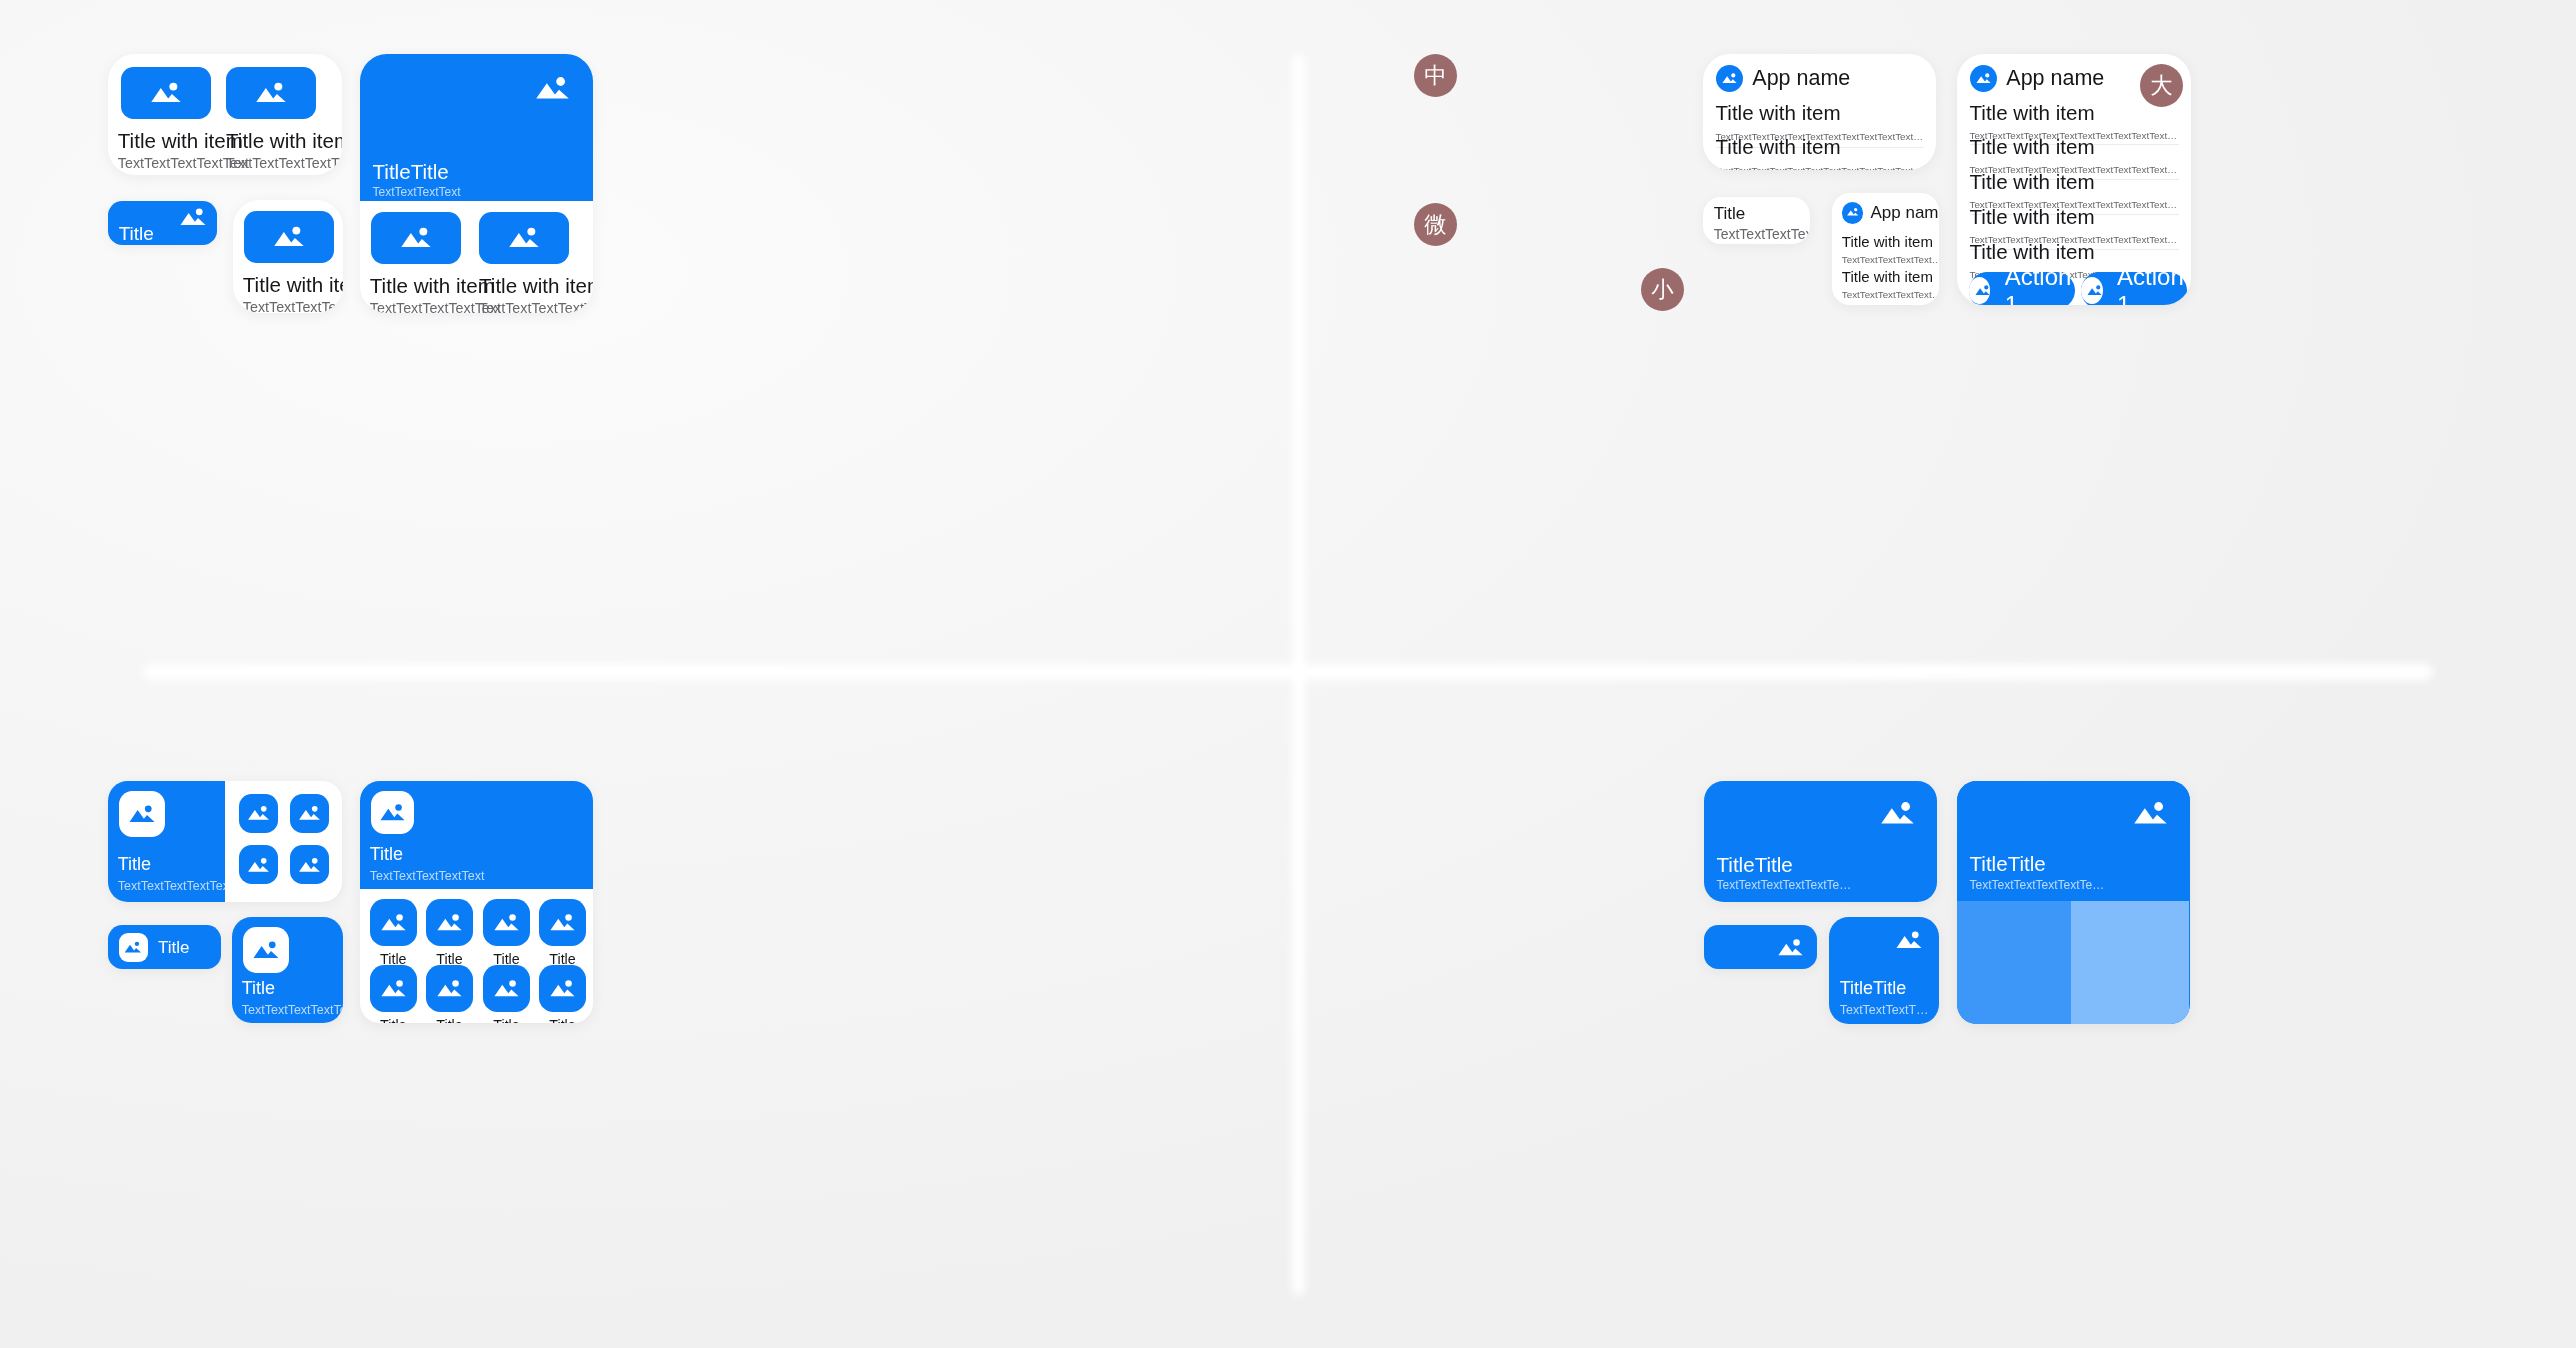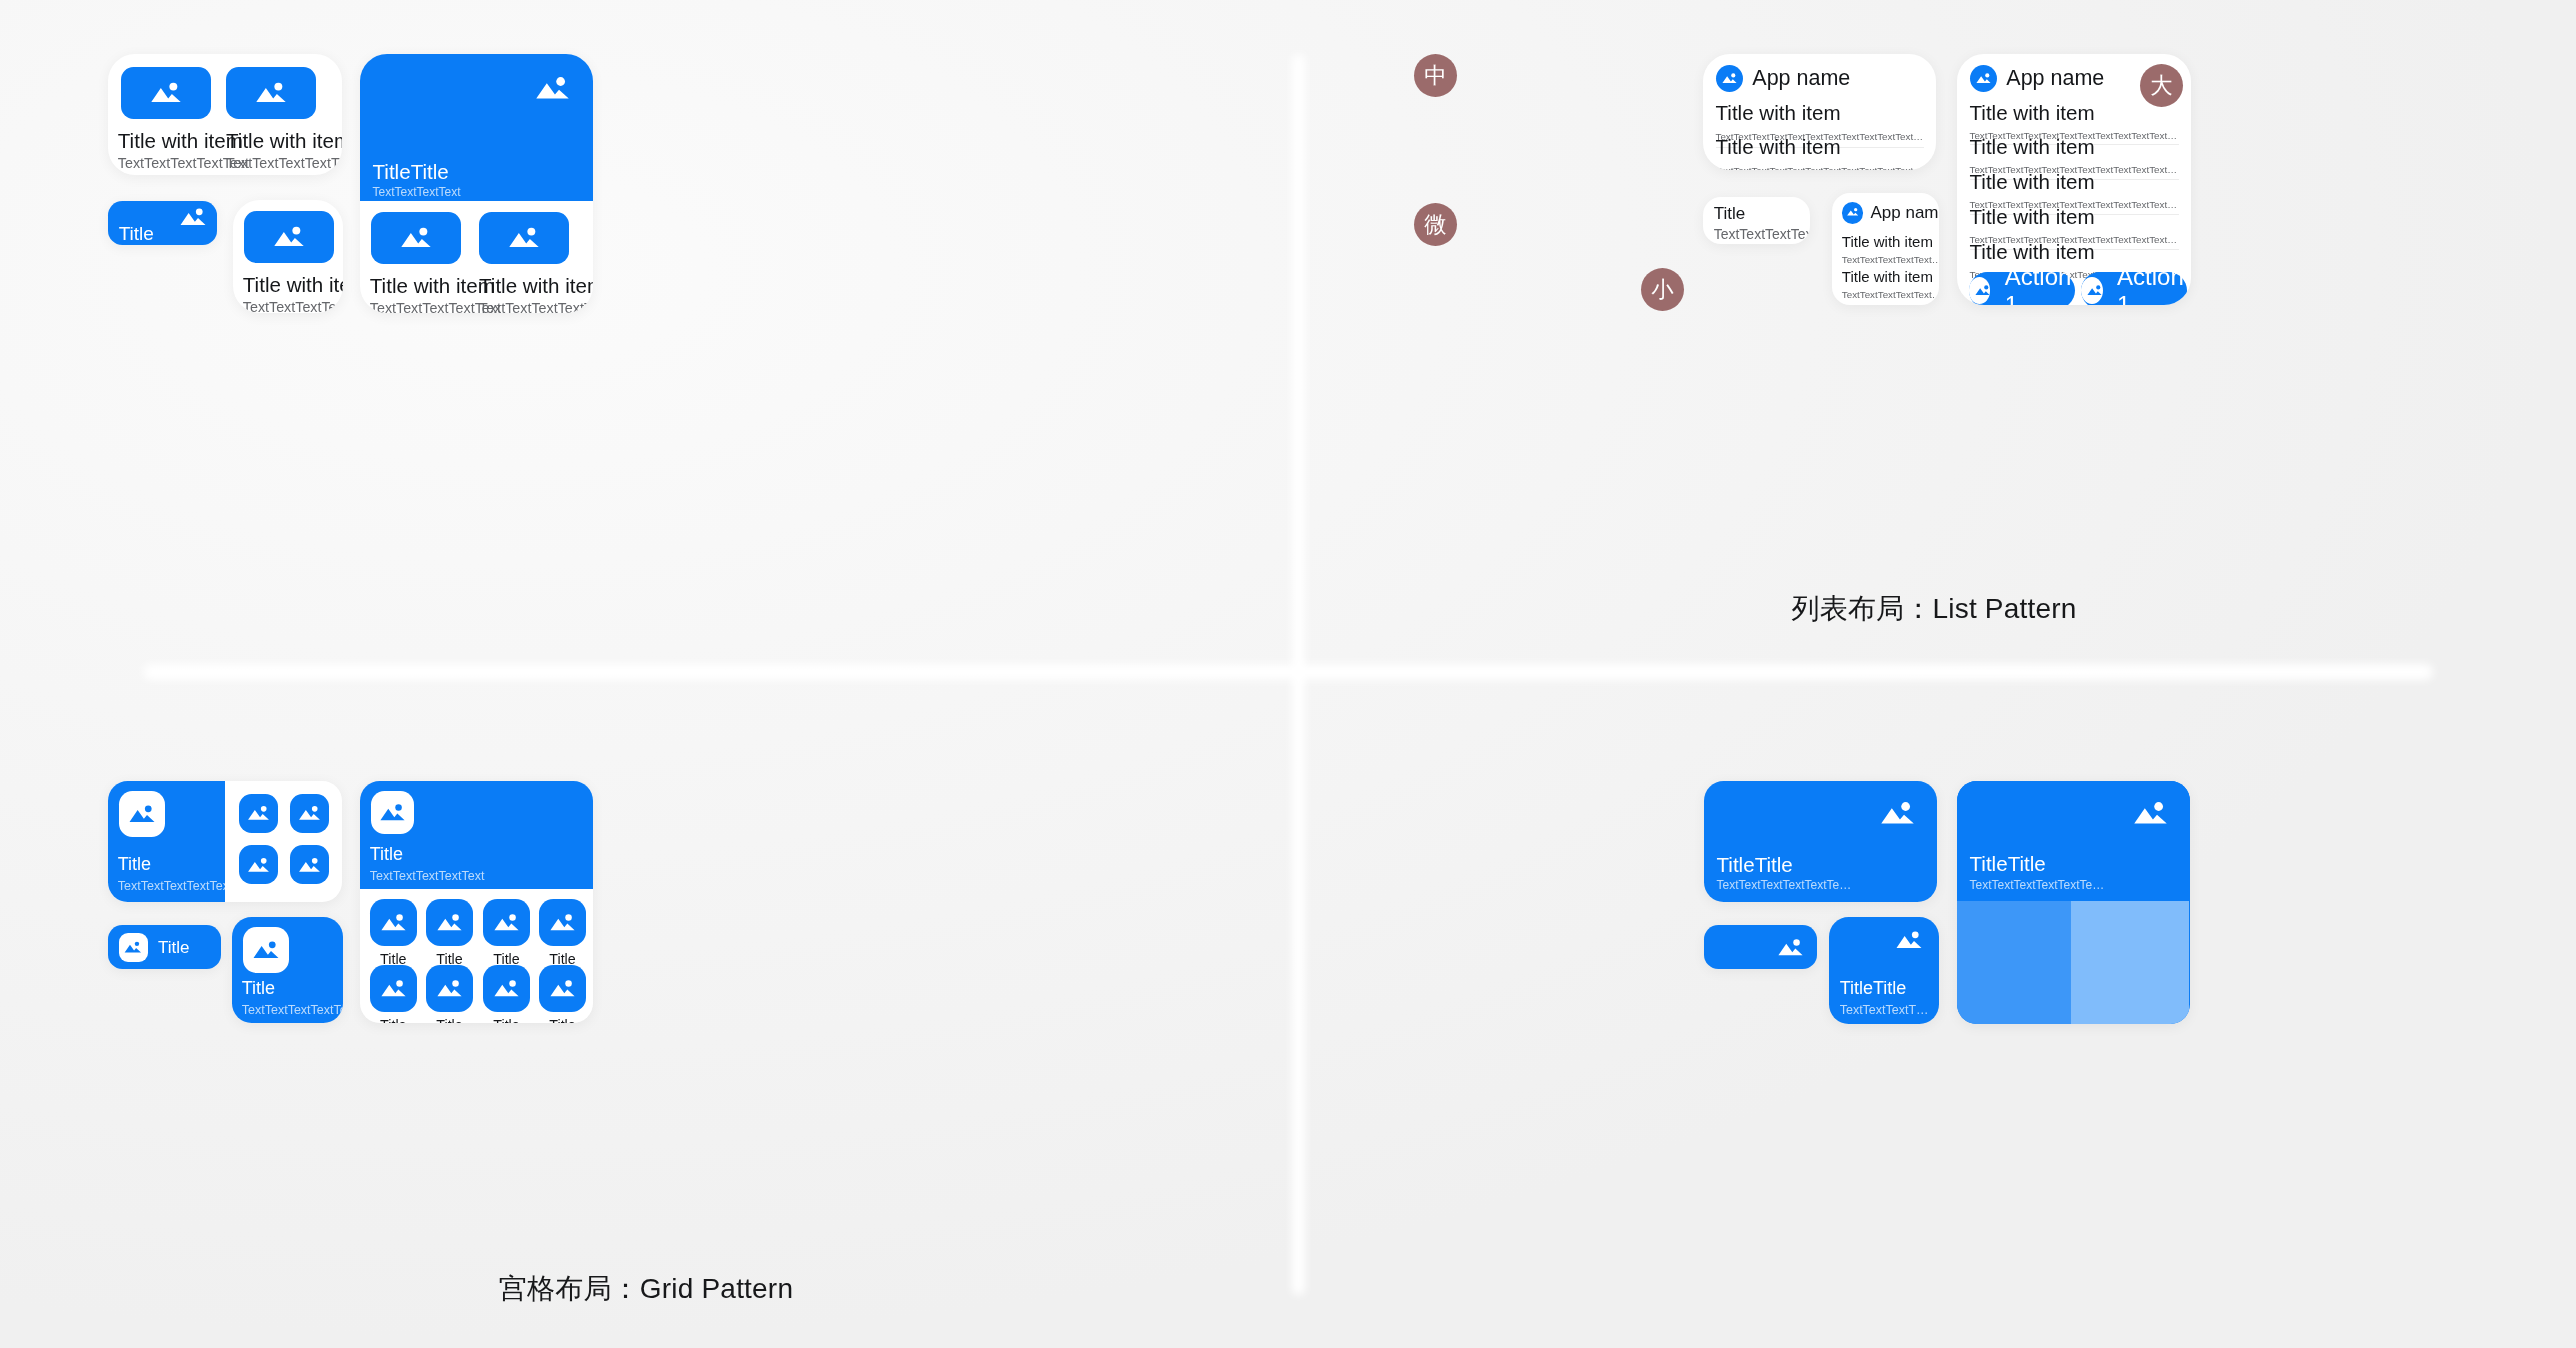--- a/index.html
+++ b/index.html
@@ -265,21 +265,20 @@
             <circle cx="26" cy="7" r="4.4" fill="#0a7cf6"></circle>
             <path d="M3 23 L13 9 L21 20 L25 15 L33 23 Z" fill="#0a7cf6"></path>
           </svg>
         </div>
         <div class="lbl">Action 1</div>
       </div>
 
       <div class="badge" style="left:183px; top:9.8px;">大</div>
     </div>
 
-    <div class="caption" style="top:590px;">列表布局：List Pattern</div>
   </div>
 
   <div class="quad q-bl">
 
     <div class="wcard" style="left:108px; top:101px; width:234px; height:121px; border-radius:19.7px;">
       <div style="position:absolute;left:0;top:0;width:117px;height:121px;background:#0a7cf6;">
         <div class="whitebox" style="position:absolute;left:10.7px;top:9.8px;width:46px;height:46px;border-radius:13.4px;">
           <svg class="glyph" viewBox="0 0 48 34" width="30" height="21.5" style="left:8px;top:12.5px;">
             <circle cx="34" cy="9" r="5.4" fill="#0a7cf6"></circle>
             <path d="M4 30 L17 11 L27 25 L32 19 L44 30 Z" fill="#0a7cf6"></path>
@@ -415,21 +414,20 @@
         <div class="tile" style="width:47px;height:47px;border-radius:14.3px;">
           <svg class="glyph" viewBox="0 0 48 34" width="29" height="20.6" style="left:9px;top:13.4px;">
             <circle cx="34" cy="9" r="5.4" fill="#fff"></circle>
               <path d="M4 30 L17 11 L27 25 L32 19 L44 30 Z" fill="#fff"></path>
           </svg>
         </div>
         <div class="t-tile" style="margin-top:5.4px;">Title</div>
       </div>
     </div>
 
-    <div class="caption" style="top:590px;">宫格布局：Grid Pattern</div>
   </div>
 
   <div class="quad q-br">
 
     <div class="bcard" style="left:412px; top:101px; width:233px; height:121px; border-radius:19.7px;">
       <svg class="glyph" viewBox="0 0 48 34" width="39" height="28" style="left:174px;top:18px;">
         <circle cx="34" cy="9" r="5.4" fill="#fff"></circle>
         <path d="M4 30 L17 11 L27 25 L32 19 L44 30 Z" fill="#fff"></path>
       </svg>
       <div class="t-mainw" style="position:absolute;left:12.5px;top:72px;">TitleTitle</div>

